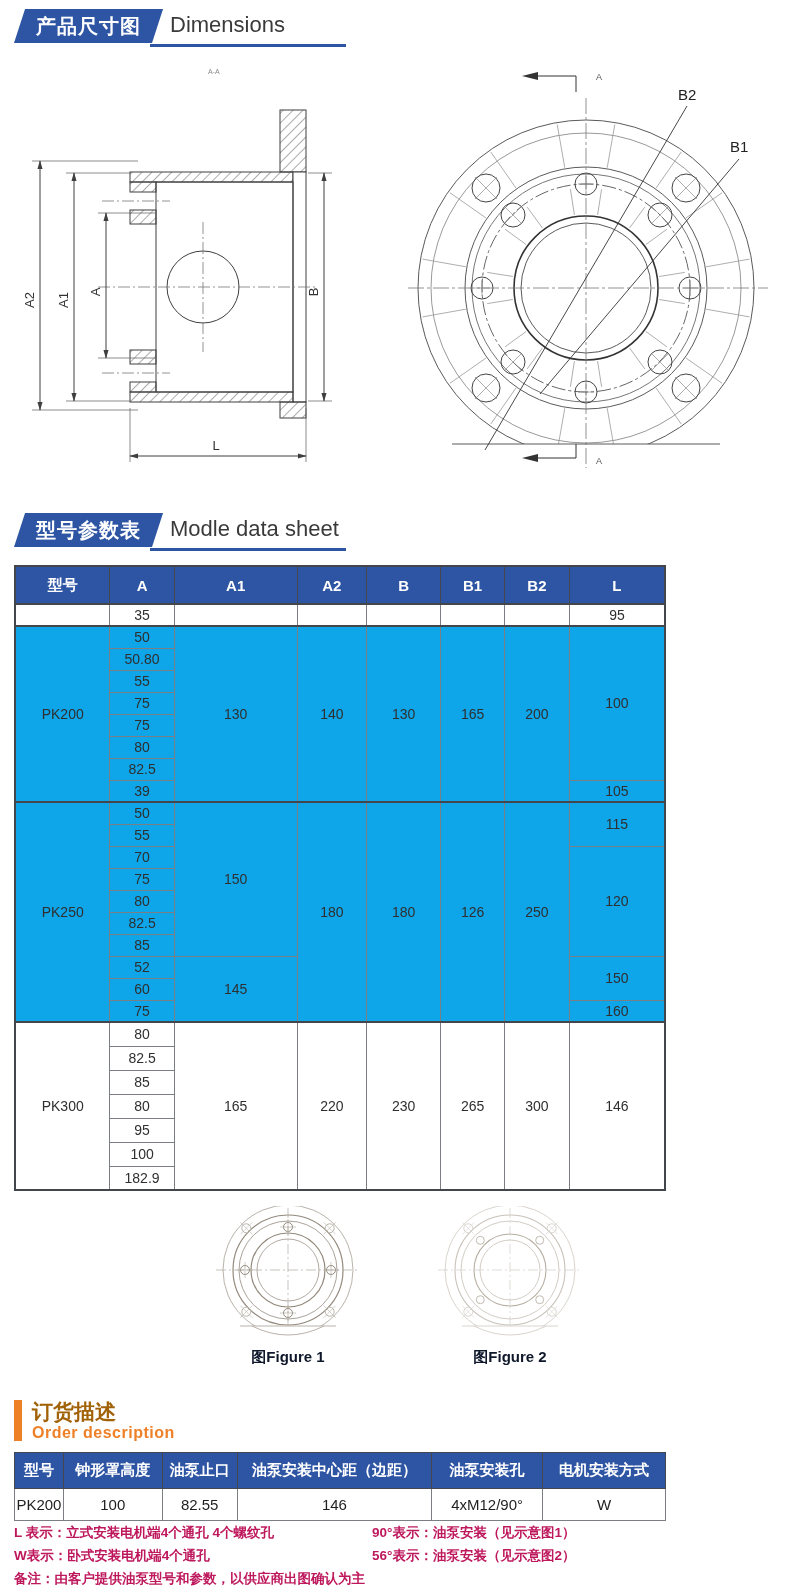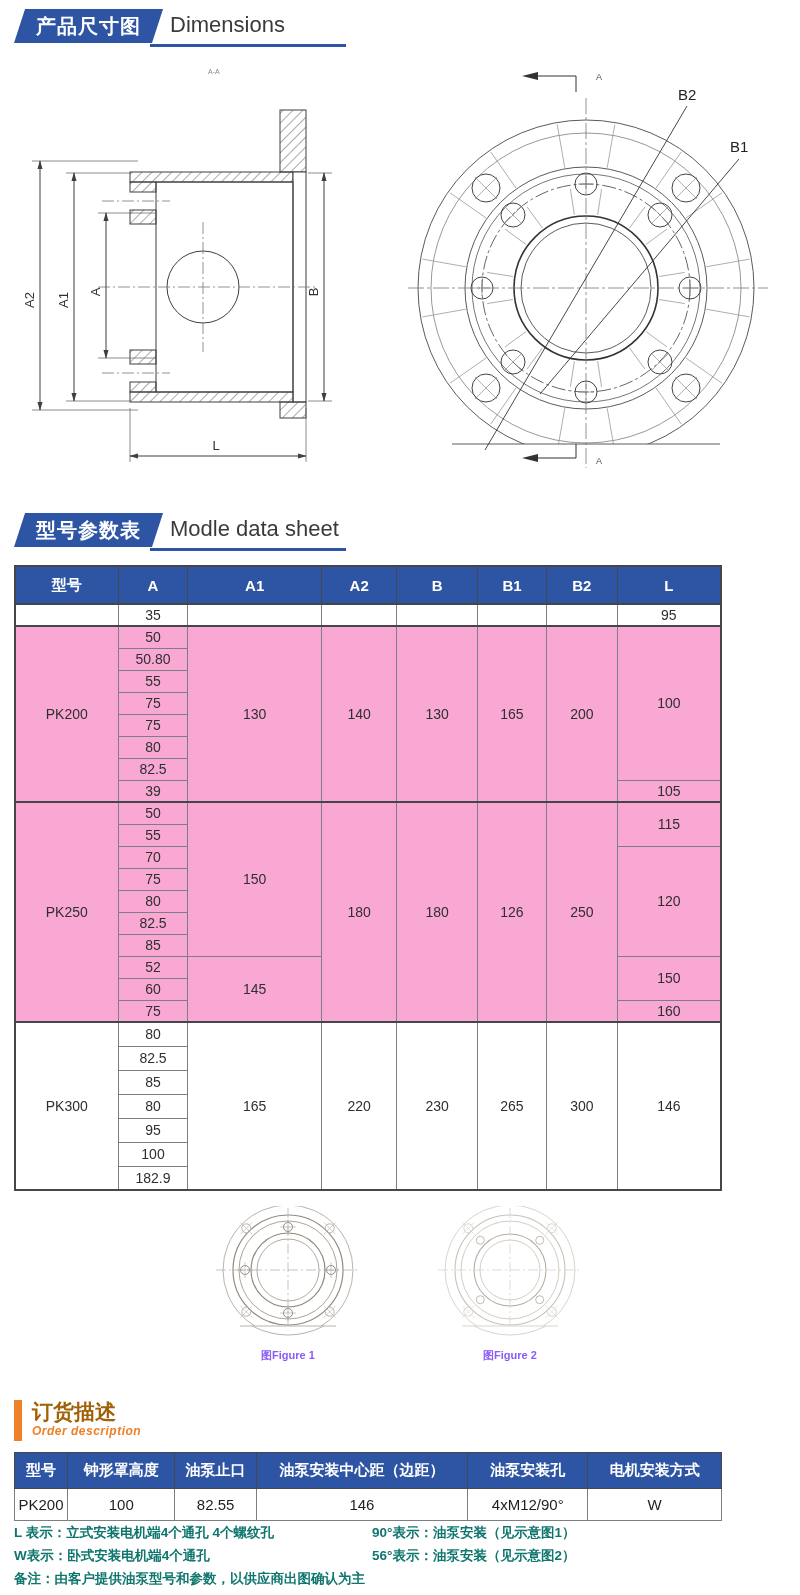--- a/index.html
+++ b/index.html
@@ -7,44 +7,44 @@
        font-family:"Liberation Sans","DejaVu Sans",sans-serif;color:#2f2f2f;}
   .abs{position:absolute;}
   
   .hdr-shape{position:absolute;width:138px;height:34px;background:#2e55a3;
              transform:skewX(-18deg);transform-origin:0 100%;}
   .hdr-shape span{display:block;transform:skewX(18deg);color:#fff;font-size:20px;
                   font-weight:bold;text-align:center;line-height:34px;letter-spacing:1px;}
   .hdr-en{position:absolute;font-size:22px;color:#3a3a3a;font-weight:500;}
   .hdr-line{position:absolute;height:3px;background:#2e55a3;}
   
-  table{border-collapse:collapse;table-layout:fixed;width:708px;}
+  table{border-collapse:collapse;table-layout:fixed;width:652px;}
   .t1{position:absolute;left:14px;top:565px;}
   .t1 th{background:#2e55a3;color:#fff;font-size:15px;font-weight:bold;
          border:1px solid #44484e;height:34px;}
   .t1 thead th{border-bottom:2px solid #43464a;}
   .t1 td{border:1px solid #7b7e82;text-align:center;font-size:14px;color:#2f2f2f;
          padding:0;}
   .t1{border:2px solid #43464a;}
   .t1 tr{height:22px;}
   .t1 tr.h24{height:24px;}
-  .t1 tr.g td{background:#f9a8d4;}
+  .t1 tr.g td{background:#0ea5e9;}
   .t1 tr.sep td{border-top:2px solid #43464a;}
   .t2{position:absolute;left:14px;top:1452px;border:1px solid #595c60;}
   .t2 th{background:#2e55a3;color:#fff;font-size:15px;font-weight:bold;
          border:1px solid #44484e;height:33px;}
   .t2 td{border:1px solid #7b7e82;text-align:center;font-size:15px;color:#1f1f1f;height:29px;}
   
   .orange-bar{position:absolute;left:14px;top:1400px;width:8px;height:41px;background:#ee8127;}
   .order-zh{position:absolute;left:32px;top:1398px;font-size:21px;font-weight:bold;color:#a16207;}
-  .order-en{position:absolute;left:32px;top:1424px;font-size:12px;font-weight:bold;color:#ee8127;letter-spacing:.5px;font-style:italic;}
+  .order-en{position:absolute;left:32px;top:1424px;font-size:16px;font-weight:bold;color:#ee8127;letter-spacing:.5px;}
   
-  .note{position:absolute;font-size:13.5px;font-weight:600;color:#0f766e;white-space:nowrap;}
+  .note{position:absolute;font-size:13.5px;font-weight:600;color:#be185d;white-space:nowrap;}
   
-  .figcap{position:absolute;width:172px;text-align:center;font-size:11px;font-weight:600;color:#8b5cf6;}
+  .figcap{position:absolute;width:172px;text-align:center;font-size:15px;font-weight:600;color:#0f172a;}
   svg text{font-family:"Liberation Sans","DejaVu Sans",sans-serif;}
 </style>
 </head>
 <body>
 
 <div class="hdr-shape" style="left:14px;top:9px;">
   <span>产品尺寸图</span>
 </div>
 <div class="hdr-en" style="left:170px;top:12px;">Dimensions</div>
 <div class="hdr-line" style="left:150px;top:44px;width:196px;"></div>

